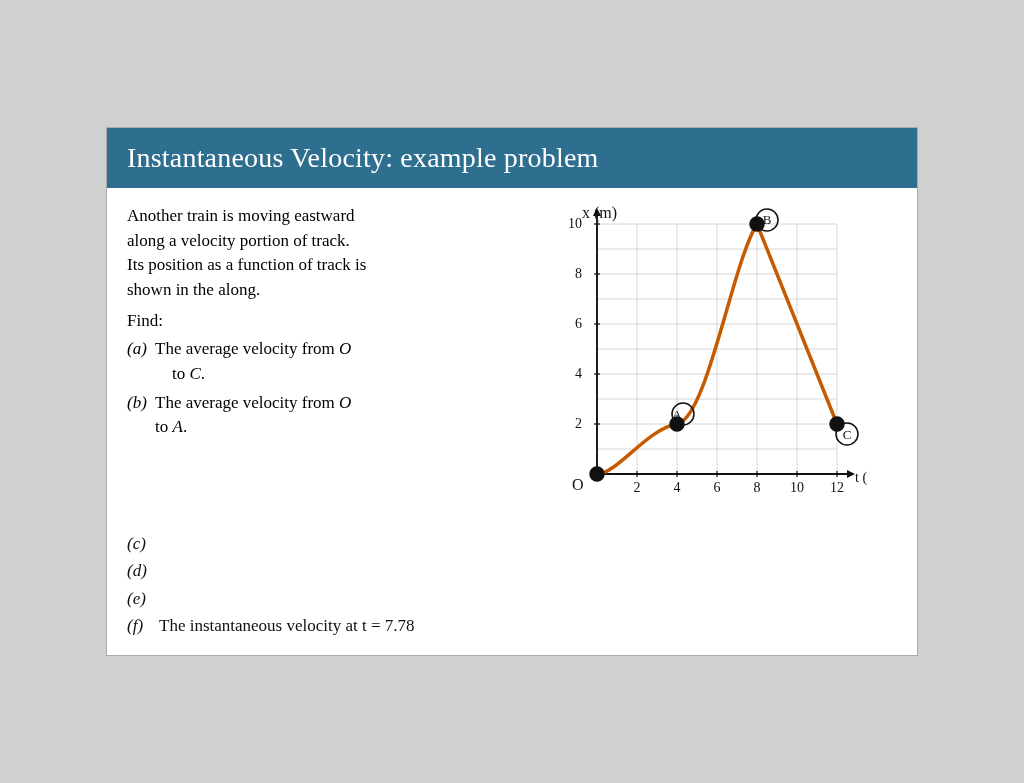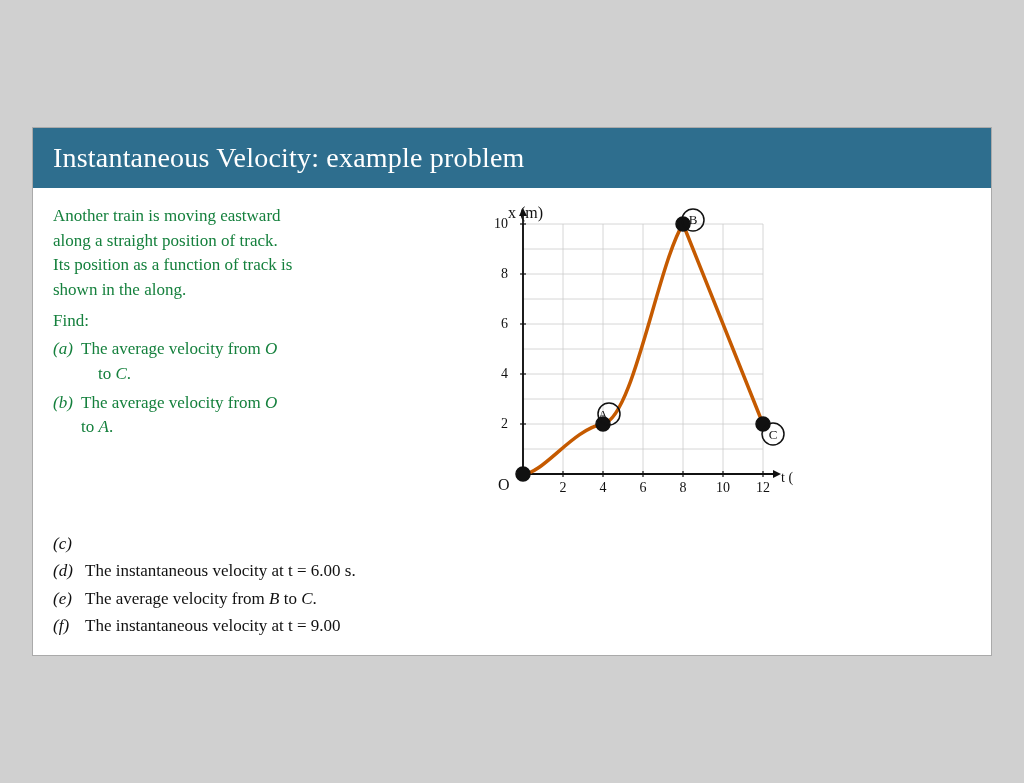--- a/index.html
+++ b/index.html
@@ -6,21 +6,21 @@
     body {
       font-family: Georgia, 'Times New Roman', serif;
       background: #d0d0d0;
       display: flex;
       justify-content: center;
       align-items: center;
       min-height: 100vh;
       width: 1024px;
     }
     .slide {
-      width: 960px;
+      width: 812px;
       background: #ffffff;
       border: 1px solid #aaa;
       overflow: hidden;
     }
     .header {
       background: #2e6e8e;
       color: white;
       padding: 14px 20px;
       font-size: 28px;
       font-weight: normal;
@@ -28,21 +28,21 @@
     }
     .content {
       display: flex;
       padding: 16px 20px 10px 20px;
       gap: 20px;
     }
     .left-panel {
       flex: 0 0 340px;
       font-size: 17px;
       line-height: 1.45;
-      color: #15803d;
+      color: #000000;
     }
     .left-panel p {
       margin-bottom: 6px;
     }
     .left-panel .find-label {
       margin-top: 0;
       margin-bottom: 4px;
     }
     .problem-list {
       list-style: none;
@@ -96,21 +96,21 @@
 
   <div class="header">
     <span>Instantaneous Velocity: example problem</span>
   </div>
 
   <div class="content">
 
     <div class="left-panel">
       <p>
         <span>Another train is moving eastward</span><br>
-        <span>along a straight position of track.</span><br>
+        <span>along a velocity portion of track.</span><br>
         <span>Its position as a function of track is</span><br>
         <span>shown in the along.</span>
       </p>
       <p class="find-label">Find:</p>
 
       <ul class="problem-list">
         <li>
           <span class="item-label"><em>(a)</em></span>
           <span>
             The average velocity from <em>O</em><br>
@@ -221,25 +221,23 @@
     </div>
 
   </div>
 
   <div class="bottom-items">
     <p>
       <span class="item-label-bottom">(c)</span>
     </p>
     <p>
       <span class="item-label-bottom">(d)</span>
-      <span>The instantaneous velocity at t = 6.00 s.</span>
     </p>
     <p>
       <span class="item-label-bottom">(e)</span>
-      <span>The average velocity from <em>B</em> to <em>C</em>.</span>
     </p>
     <p>
       <span class="item-label-bottom">(f)</span>
-      <span>The instantaneous velocity at t = 9.00</span>
+      <span>The instantaneous velocity at t = 7.78</span>
     </p>
   </div>
 
 </div>
 
 </body></html>

